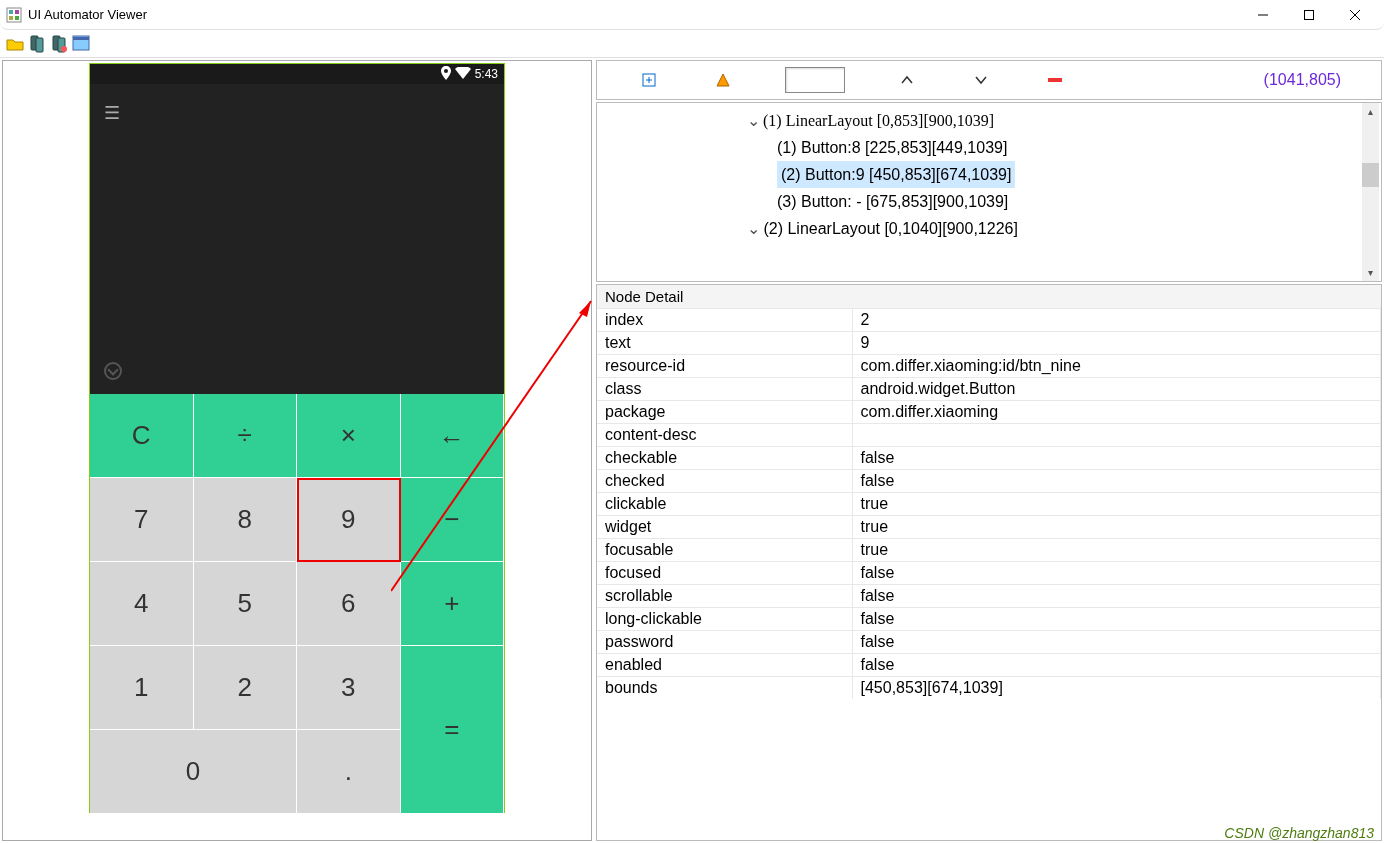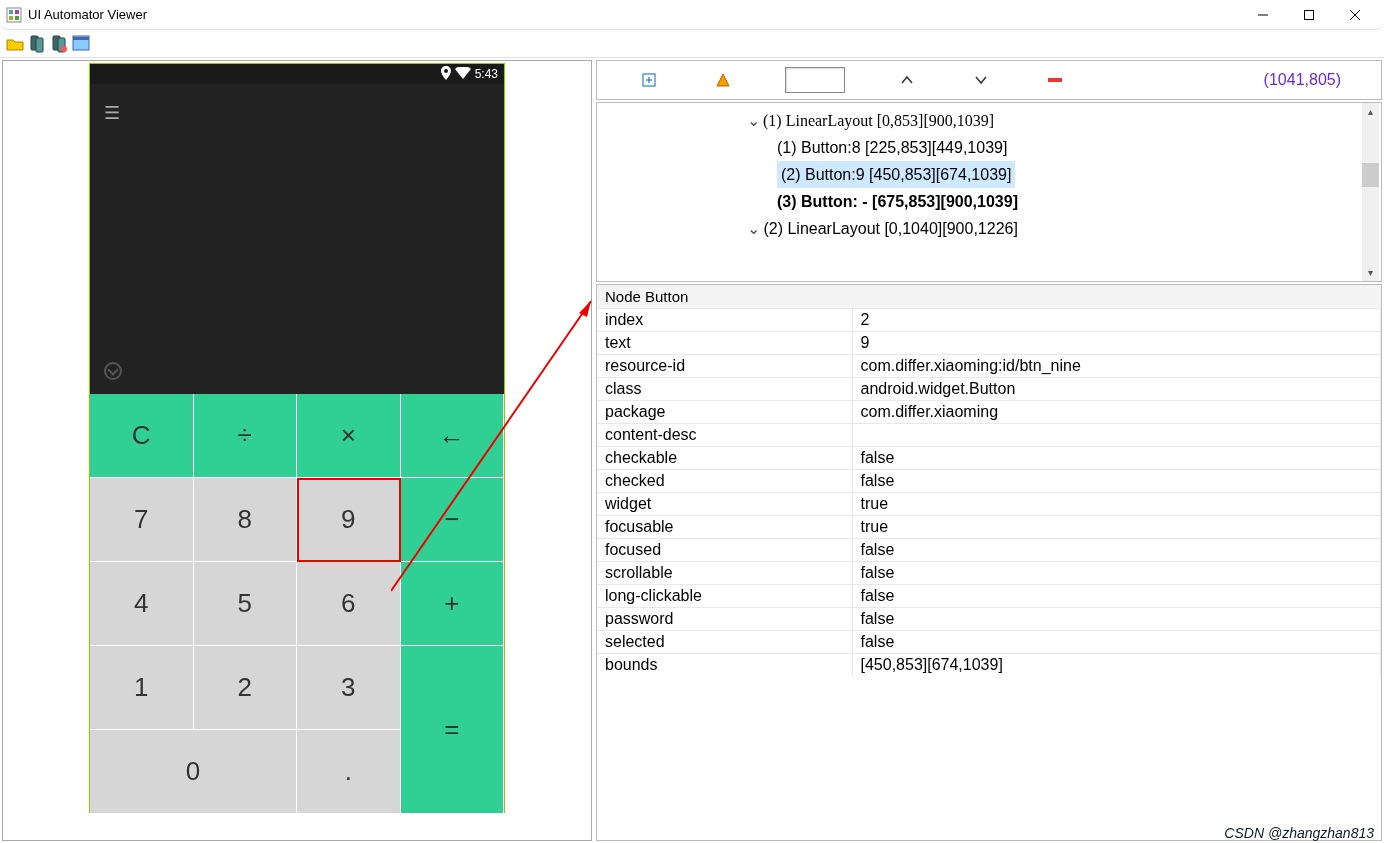--- a/index.html
+++ b/index.html
@@ -49,21 +49,21 @@
     .tree-scroll { position: absolute; right: 2px; top: 0; width: 17px; height: 100%; background: #f0f0f0; }
     .tree-scroll .up, .tree-scroll .down { height: 17px; display: flex; align-items: center; justify-content: center; color: #555; font-size: 10px; }
     .tree-scroll .thumb { position: absolute; right: 0; top: 60px; width: 17px; height: 24px; background: #ccc; }
     
     .detail-pane { flex: 1; border: 1px solid #bbb; overflow: auto; font-size: 16px; }
     .detail-header { background: #f4f4f4; padding: 3px 8px; font-size: 15px; }
     .detail-table { width: 100%; border-collapse: collapse; }
     .detail-table td { border-top: 1px solid #e8e8e8; border-right: 1px solid #e8e8e8; padding: 2px 8px; }
     .detail-table td:first-child { width: 255px; margin-left: 24px; }
     
-    .watermark { position: absolute; bottom: 2px; right: 10px; color: #0f172a; font-size: 14px; font-style: italic; }
+    .watermark { position: absolute; bottom: 2px; right: 10px; color: #4d7c0f; font-size: 14px; font-style: italic; }
     
   </style>
 </head>
 <body>
 
 <div class="titlebar">
   <span class="app-icon">
     <svg viewBox="0 0 16 16">
         <rect x="1" y="1" width="14" height="14" fill="none" stroke="#888"></rect>
         <rect x="3" y="3" width="4" height="4" fill="#4aa"></rect>
@@ -206,32 +206,32 @@
           </svg>
         </span>
       <span class="coords">(1041,805)</span>
     </div>
 
     <div class="tree-pane">
       <div id="tree-rows">
           <div class="tree-row" style="padding-left: 150px; font-family: Liberation Serif, serif;"><span class="tree-caret">⌄</span> <span>(1) LinearLayout [0,853][900,1039]</span></div>
           <div class="tree-row" style="padding-left: 180px;"><span>(1) Button:8 [225,853][449,1039]</span></div>
           <div class="tree-row" style="padding-left: 180px;"><span class="tree-row sel">(2) Button:9 [450,853][674,1039]</span></div>
-          <div class="tree-row" style="padding-left: 180px; font-weight: bold;"><span>(3) Button: -  [675,853][900,1039]</span></div>
+          <div class="tree-row" style="padding-left: 180px;"><span>(3) Button: -  [675,853][900,1039]</span></div>
           <div class="tree-row" style="padding-left: 150px;"><span class="tree-caret">⌄</span> <span>(2) LinearLayout [0,1040][900,1226]</span></div>
         </div>
       <div class="tree-scroll">
         <div class="up">▴</div>
         <div class="thumb"></div>
         <div class="down" style="position:absolute;bottom:0;width:100%;">▾</div>
       </div>
     </div>
 
     <div class="detail-pane">
-      <div class="detail-header">Node Button</div>
+      <div class="detail-header">Node Detail</div>
       <table class="detail-table">
         <tbody id="detail-rows">
             <tr>
               <td>index</td>
               <td>2</td>
             </tr>
             <tr>
               <td>text</td>
               <td>9</td>
             </tr>
@@ -253,20 +253,24 @@
             </tr>
             <tr>
               <td>checkable</td>
               <td>false</td>
             </tr>
             <tr>
               <td>checked</td>
               <td>false</td>
             </tr>
             <tr>
+              <td>clickable</td>
+              <td>true</td>
+            </tr>
+            <tr>
               <td>widget</td>
               <td>true</td>
             </tr>
             <tr>
               <td>focusable</td>
               <td>true</td>
             </tr>
             <tr>
               <td>focused</td>
               <td>false</td>
@@ -277,21 +281,21 @@
             </tr>
             <tr>
               <td>long-clickable</td>
               <td>false</td>
             </tr>
             <tr>
               <td>password</td>
               <td>false</td>
             </tr>
             <tr>
-              <td>selected</td>
+              <td>enabled</td>
               <td>false</td>
             </tr>
             <tr>
               <td>bounds</td>
               <td>[450,853][674,1039]</td>
             </tr>
           </tbody>
       </table>
     </div>
 

